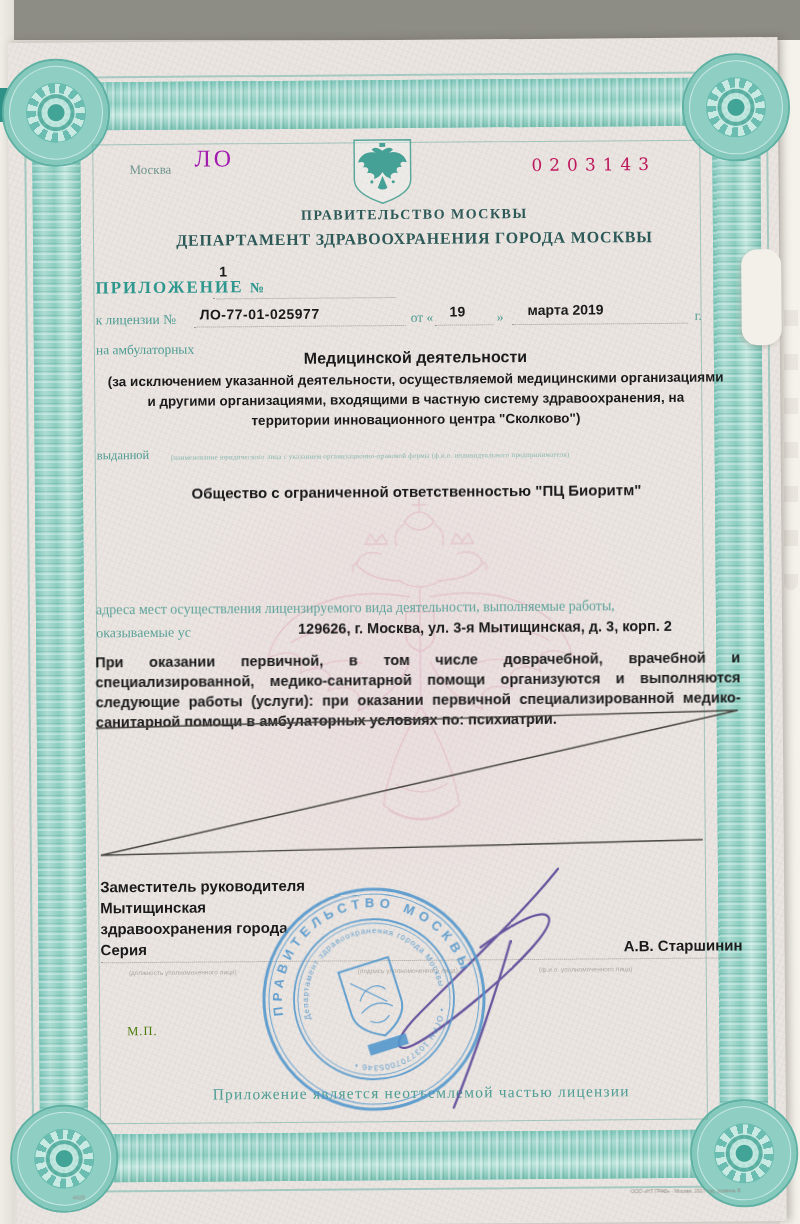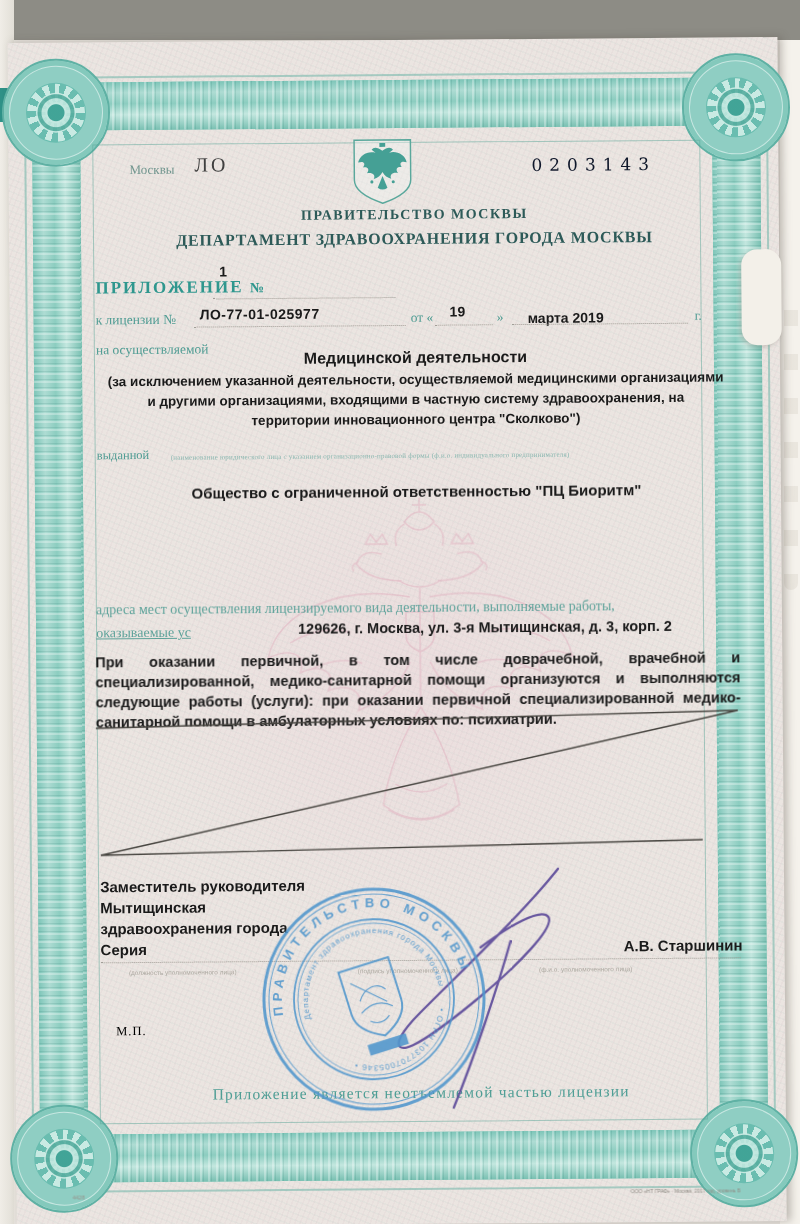--- a/index.html
+++ b/index.html
@@ -61,21 +61,21 @@
 
   
   .teal  { color:#4f9c93; }
   .hdr   { color:#2d5a58; font-weight:bold; }
   .fill  { font-family:"Liberation Sans",sans-serif; font-weight:bold; color:#1a1a1a; }
   .tiny-teal { font-size:7px; color:#8ab7b0; letter-spacing:.2px; white-space:nowrap; }
   .caption { font-size:6.5px; color:#aeaaa2; font-family:"Liberation Sans",sans-serif; text-align:center; }
   .center-col { left:95px; width:645px; text-align:center; }
   .u-dot { border-bottom:1px dotted #a29e97; height:1px; }
   .jline { text-align:justify; text-align-last:justify; }
-  .serial { font-family:"DejaVu Serif",serif; font-size:17px; letter-spacing:7px; color:#0f172a; font-weight:500; }
+  .serial { font-family:"DejaVu Serif",serif; font-size:17px; letter-spacing:7px; color:#be185d; font-weight:500; }
   svg text { font-family:"Liberation Sans",sans-serif; }
 </style>
 </head>
 <body>
 
 <div class="abs photo-top"></div>
 <div class="abs right-strip"></div>
 <div class="abs right-ghost"></div>
 <div class="abs left-strip"></div>
 <div class="abs teal-chip"></div>
@@ -116,22 +116,22 @@
       <g transform="translate(400,0) scale(-1,1)">
         <path d="M190,105 C120,92 58,118 48,165 C72,154 86,162 80,180 C102,170 116,180 108,198 C130,190 144,200 138,218 C160,210 178,196 190,170"></path>
         <path d="M70,150 q30,-18 60,-10 M90,177 q28,-14 52,-6"></path>
       </g>
       <path d="M186,120 h28 v24 q0,10 -14,16 q-14,-6 -14,-16 z"></path>
       <path d="M200,215 q-30,48 -38,98 q18,14 38,14 q20,0 38,-14 q-8,-50 -38,-98 z"></path>
       <path d="M174,292 q26,16 52,0 M167,318 q33,20 66,0"></path>
     </g>
   </svg>
 
-  <span class="abs" style="left:133px;top:160px;font-size:13px;color:#70958e;">Москвы</span>
-  <span class="abs" style="left:198px;top:152px;font-size:20px;letter-spacing:3px;color:#404040;">ЛО</span>
+  <span class="abs" style="left:133px;top:160px;font-size:13px;color:#70958e;">Москва</span>
+  <span class="abs" style="left:198px;top:144px;font-size:24px;letter-spacing:3px;color:#a21caf;">ЛО</span>
 
   <svg class="abs" style="left:352px;top:136px;" width="68" height="72" viewBox="0 0 70 72">
     <path d="M6,3 H64 V44 Q64,58 35,68 Q6,58 6,44 Z" fill="rgba(240,246,243,.4)" stroke="#5aa89c" stroke-width="1.5"></path>
     <g fill="#45a095">
       <rect x="32" y="6" width="6" height="4"></rect>
       <path d="M35,14 C30,10 26,10 24,13 L28,16 C20,14 12,18 10,26 C16,24 18,27 15,31 C20,30 22,33 19,37 C25,36 28,39 26,43 C30,42 33,40 35,36 C37,40 40,42 44,43 C42,39 45,36 51,37 C48,33 50,30 55,31 C52,27 54,24 60,26 C58,18 50,14 42,16 L46,13 C44,10 40,10 35,14 Z"></path>
       <path d="M35,40 L30,52 Q35,56 40,52 Z"></path>
       <circle cx="24" cy="46" r="1.6"></circle>
         <circle cx="46" cy="46" r="1.6"></circle>
     </g>
@@ -149,54 +149,54 @@
   <div class="abs u-dot" style="left:216px;top:297px;width:182px;"></div>
   <span class="abs fill" style="left:222px;top:262px;font-size:14px;">1</span>
 
   <span class="abs teal" style="left:98px;top:310px;font-size:13.5px;">к лицензии №</span>
   <span class="abs fill" style="left:202px;top:305px;font-size:14px;letter-spacing:.5px;">ЛО-77-01-025977</span>
   <div class="abs u-dot" style="left:196px;top:325px;width:212px;"></div>
   <span class="abs teal" style="left:413px;top:310px;font-size:13.5px;font-family:Liberation Serif, serif;">от «</span>
   <span class="abs fill" style="left:452px;top:304px;font-size:14px;">19</span>
   <div class="abs u-dot" style="left:437px;top:325px;width:58px;"></div>
   <span class="abs teal" style="left:499px;top:310px;font-size:13.5px;">»</span>
-  <span class="abs fill" style="left:530px;top:303px;font-size:14px;margin-top:8px;">марта 2019</span>
+  <span class="abs fill" style="left:530px;top:303px;font-size:14px;">марта 2019</span>
   <div class="abs u-dot" style="left:514px;top:325px;width:176px;"></div>
   <span class="abs teal" style="left:697px;top:310px;font-size:13px;">г.</span>
 
-  <span class="abs teal" style="left:98px;top:340px;font-size:13.5px;">на осуществляемой</span>
+  <span class="abs teal" style="left:98px;top:340px;font-size:13.5px;">на амбулаторных</span>
   <div class="abs center-col fill" style="top:349px;font-size:16px;">Медицинской деятельности</div>
   <div class="abs center-col fill" style="top:372px;font-size:13.5px;">(за исключением указанной деятельности, осуществляемой медицинскими организациями</div>
   <div class="abs center-col fill" style="top:392px;font-size:13.5px;">и другими организациями, входящими в частную систему здравоохранения, на</div>
   <div class="abs center-col fill" style="top:412px;font-size:13.5px;">территории инновационного центра "Сколково")</div>
 
   <span class="abs teal" style="left:98px;top:446px;font-size:12.5px;text-align:center;">выданной</span>
   <span class="abs tiny-teal" style="left:172px;top:452px;">(наименование юридического лица с указанием организационно-правовой формы  (ф.и.о. индивидуального предпринимателя)</span>
   <div class="abs center-col fill" style="top:483px;font-size:15px;">Общество с ограниченной ответственностью "ПЦ Биоритм"</div>
 
   <div class="abs teal" style="left:96px;top:600px;font-size:14px;opacity:.9;">адреса мест осуществления лицензируемого вида деятельности, выполняемые работы,</div>
-  <div class="abs teal" style="left:96px;top:623px;font-size:14px;opacity:.9;text-decoration:underline;">оказываемые ус</div>
+  <div class="abs teal" style="left:96px;top:623px;font-size:14px;opacity:.9;">оказываемые ус</div>
   <div class="abs fill" style="left:298px;top:620px;font-size:14.5px;">129626, г. Москва, ул. 3-я Мытищинская, д. 3, корп. 2</div>
 
   <div class="abs fill jline" style="left:95px;top:652px;width:645px;font-size:14.5px;">При оказании первичной, в том числе доврачебной, врачебной и</div>
   <div class="abs fill jline" style="left:95px;top:672px;width:645px;font-size:14.5px;">специализированной, медико-санитарной помощи организуются и выполняются</div>
   <div class="abs fill jline" style="left:95px;top:692px;width:645px;font-size:14.5px;">следующие работы (услуги): при оказании первичной специализированной медико-</div>
   <div class="abs fill" style="left:95px;top:712px;width:645px;font-size:14.5px;">санитарной помощи в амбулаторных условиях по: психиатрии.</div>
 
   <div class="abs fill" style="left:98px;top:876px;font-size:15px;">Заместитель руководителя</div>
   <div class="abs fill" style="left:98px;top:897px;font-size:15px;">Мытищинская</div>
   <div class="abs fill" style="left:98px;top:918px;font-size:15px;">здравоохранения города</div>
   <div class="abs fill" style="left:98px;top:939px;font-size:15px;">Серия</div>
   <div class="abs fill" style="left:560px;top:939px;width:180px;text-align:right;font-size:15px;">А.В. Старшинин</div>
   <div class="abs u-dot" style="left:98px;top:960px;width:640px;"></div>
   <div class="abs caption" style="left:110px;top:967px;width:140px;">(должность уполномоченного лица)</div>
   <div class="abs caption" style="left:335px;top:967px;width:140px;">(подпись уполномоченного лица)</div>
   <div class="abs caption" style="left:508px;top:967px;width:150px;">(ф.и.о. уполномоченного лица)</div>
 
-  <span class="abs" style="left:113px;top:1022px;font-size:12.5px;color:#000000;letter-spacing:1px;">М.П.</span>
+  <span class="abs" style="left:124px;top:1022px;font-size:12.5px;color:#4d7c0f;letter-spacing:1px;">М.П.</span>
 
   <div class="abs center-col" style="top:1084px;font-size:15.5px;color:#4f9e95;letter-spacing:1.2px;">Приложение является неотъемлемой частью лицензии</div>
 
   <svg class="abs" style="left:0;top:0;" width="800" height="1224" viewBox="0 0 800 1224">
     <path d="M95,726 L737,713 L99,853 L701,842" fill="none" stroke="#46443f" stroke-width="1.4"></path>
     <g fill="none" stroke="#5a4898" stroke-width="2.3" opacity=".9" stroke-linecap="round">
       <path d="M556,870 C520,915 455,975 415,1015 C400,1030 392,1043 397,1047 C404,1053 440,1028 480,995 C515,966 553,928 546,918 C539,908 505,928 478,948"></path>
       <path d="M508,942 C495,987 472,1055 450,1108"></path>
     </g>
   </svg>

